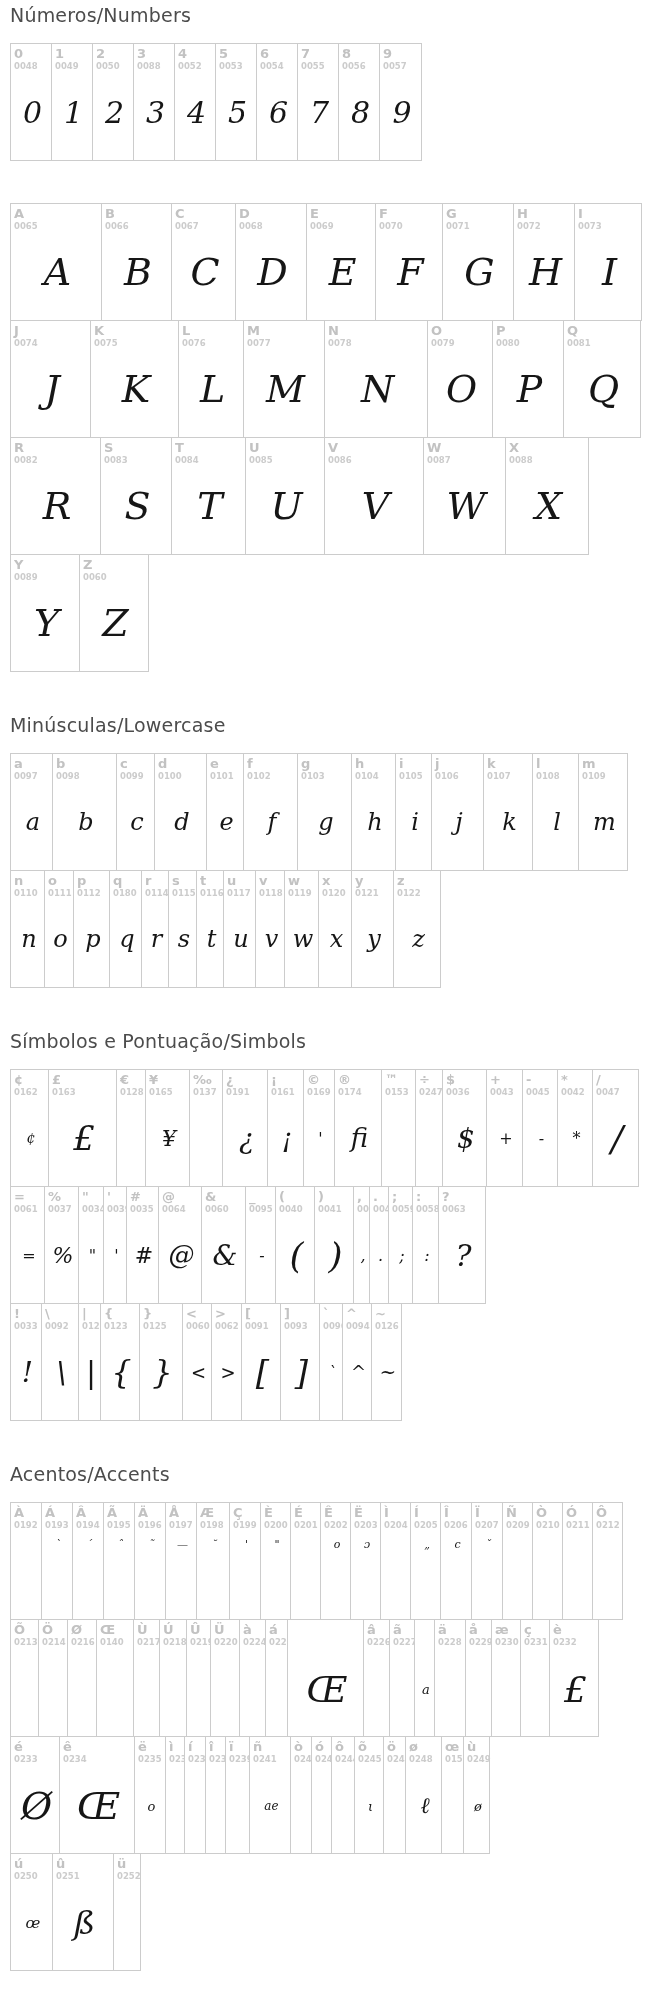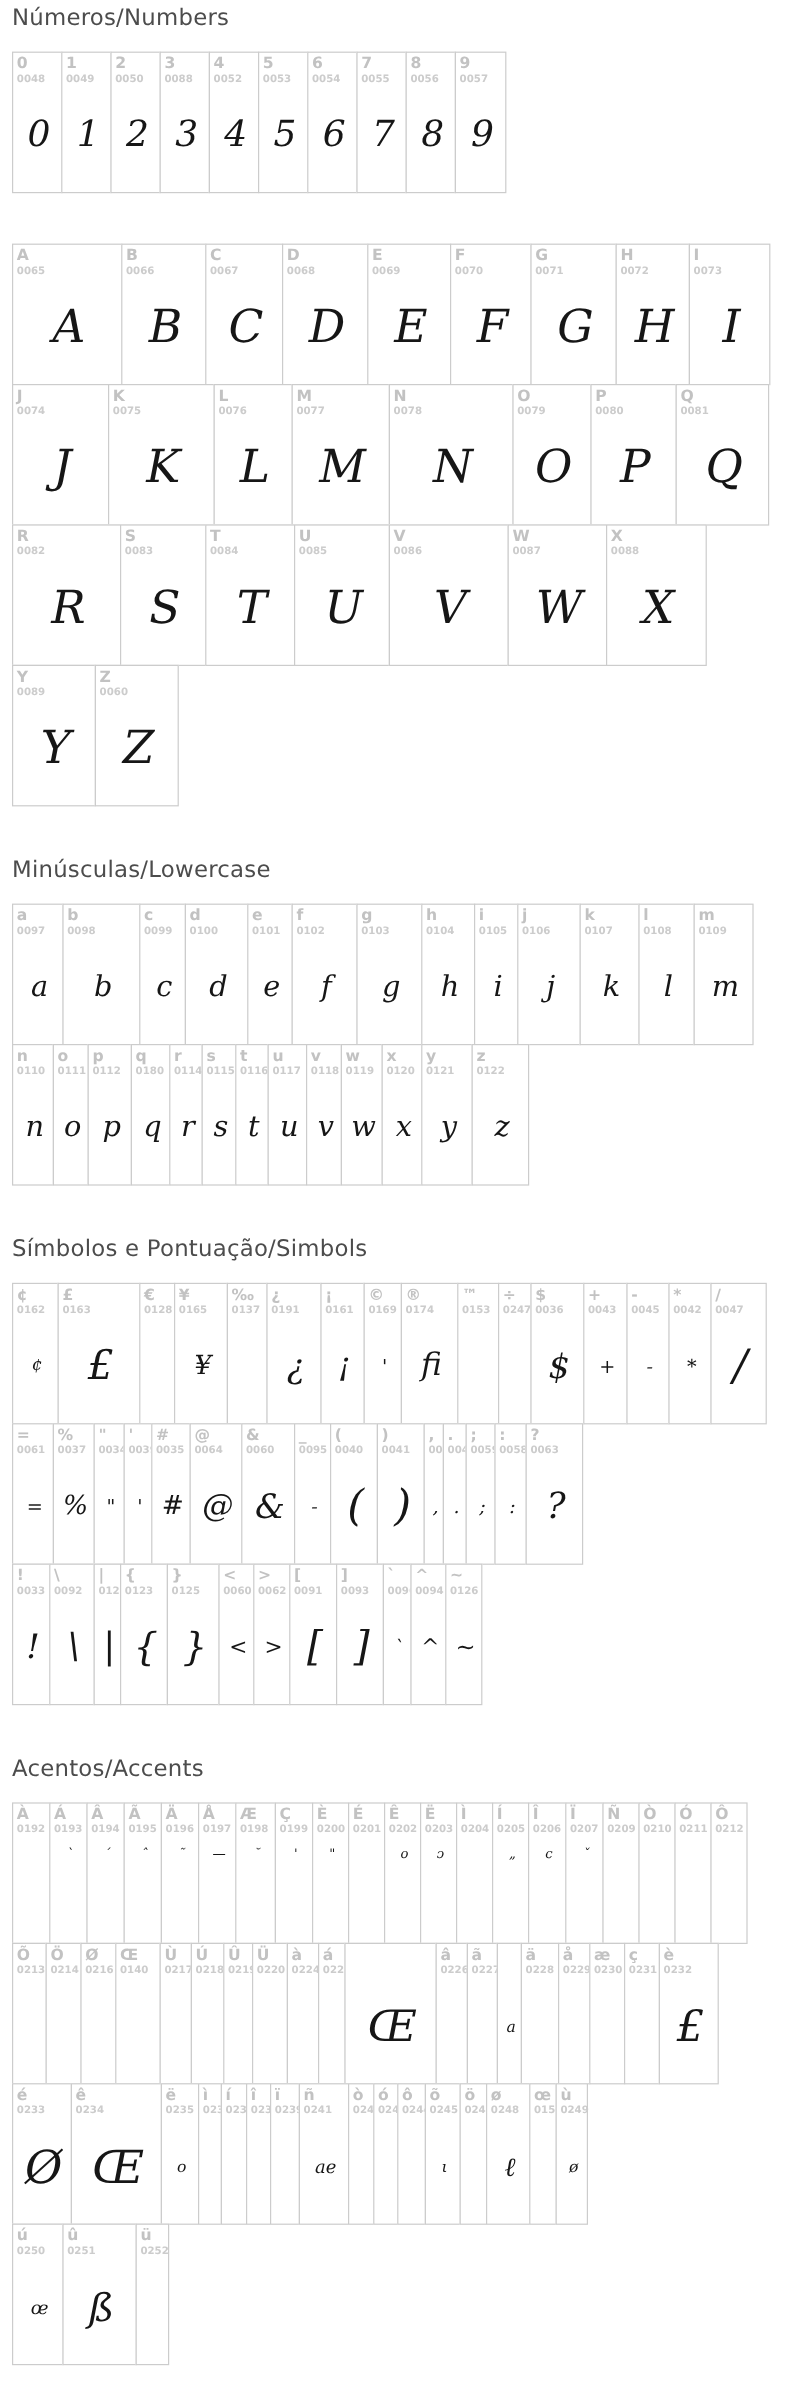--- a/index.html
+++ b/index.html
@@ -822,21 +822,21 @@
             <div class="glyph" style="font-size: 11px;"></div>
           </div>
           <div class="cell" style="width: 25px;">
             <div class="ch">ï</div>
             <div class="code">0239</div>
             <div class="glyph" style="font-size: 11px;"></div>
           </div>
           <div class="cell" style="width: 42px;">
             <div class="ch">ñ</div>
             <div class="code">0241</div>
-            <div class="glyph big" style="font-size: 15px;">ae</div>
+            <div class="glyph big" style="font-size: 12px;">ae</div>
           </div>
           <div class="cell" style="width: 22px;">
             <div class="ch">ò</div>
             <div class="code">0242</div>
             <div class="glyph" style="font-size: 11px;"></div>
           </div>
           <div class="cell" style="width: 21px;">
             <div class="ch">ó</div>
             <div class="code">0243</div>
             <div class="glyph" style="font-size: 11px;"></div>

